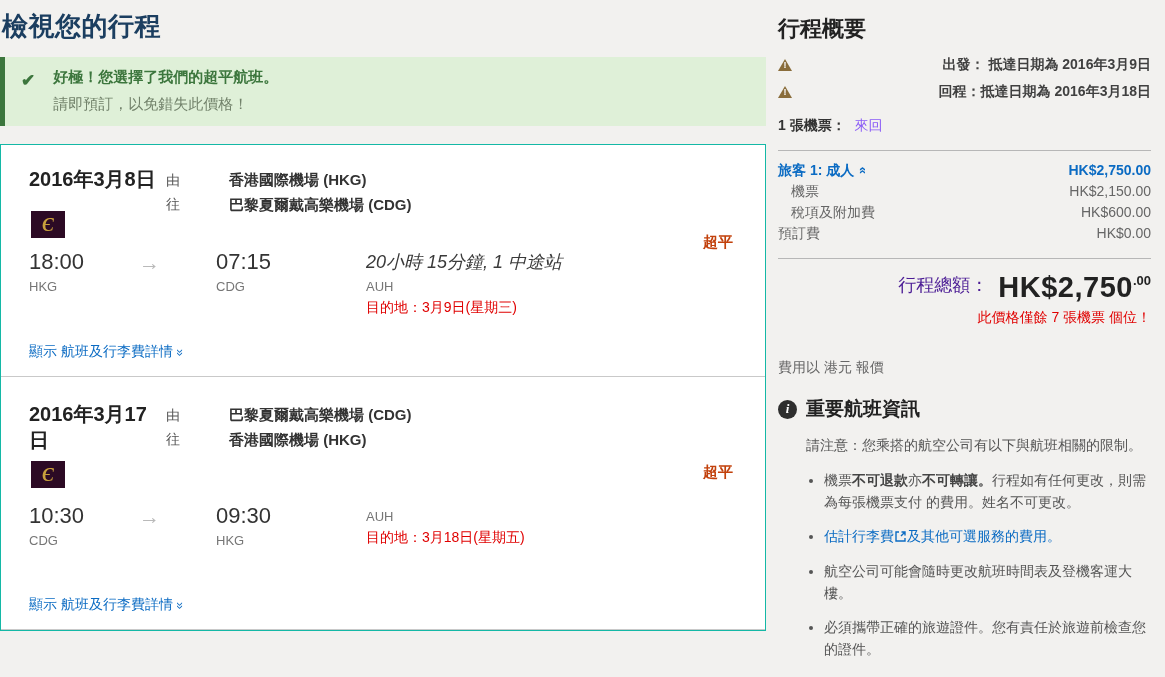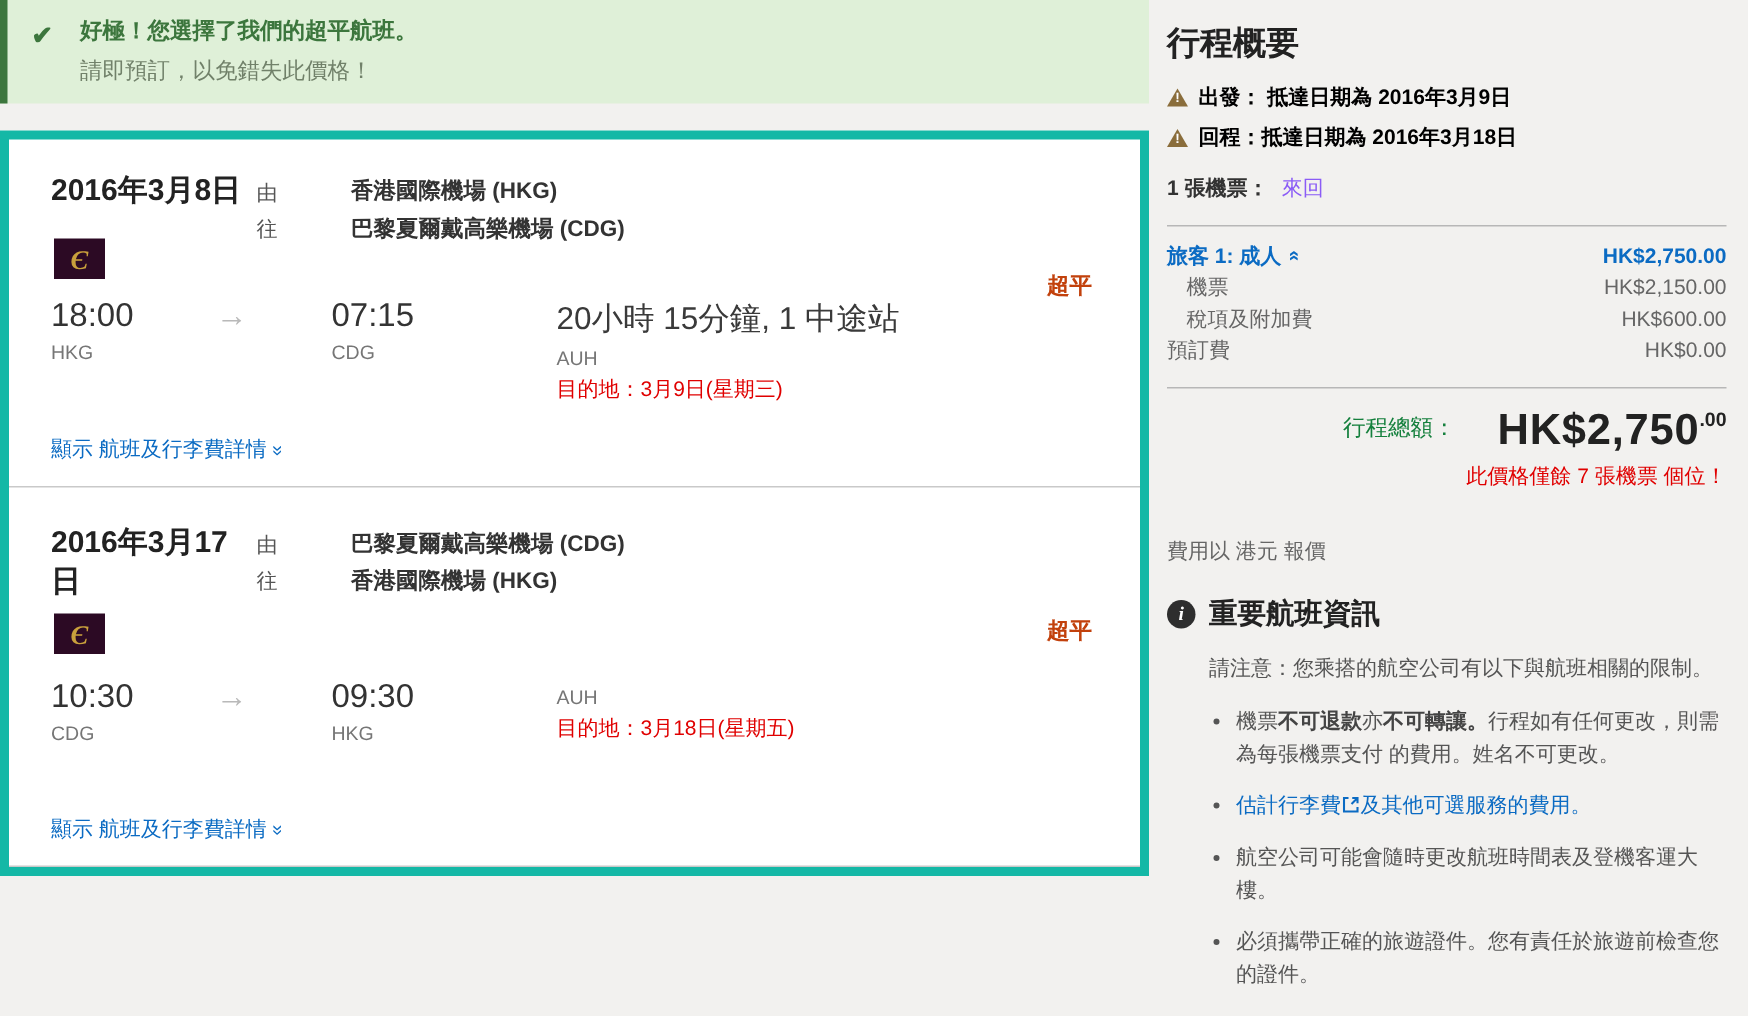--- a/index.html
+++ b/index.html
@@ -22,21 +22,21 @@
     background: #dff0d8; border-left: 5px solid #3c763d;
     display: flex; align-items: flex-start; gap: 18px;
     padding: 11px 16px 12px 16px; min-height: 60px;
   }
   .banner .check { color: #3c763d; font-size: 17px; font-weight: bold; margin-top: 2px; }
   .banner .b1 { color: #3c763d; font-weight: bold; font-size: 15px; margin-bottom: 8px; }
   .banner .b2 { color: #71816a; font-size: 15px; }
 
   .card {
     margin-top: 18px; background: #fff;
-    border: 6px solid #14b8a6;
+    border: 1px solid #14b8a6;
   }
   .flight { position: relative; border-bottom: 1px solid #c9c9c9; }
   .flight.f1 { height: 232px; }
   .flight.f2 { height: 253px; }
   .abs { position: absolute; }
   .date { left: 28px; width: 132px; font-size: 20px; font-weight: bold; color: #222; line-height: 1.3; }
   .f1 .date { top: 21px; }
   .f2 .date { top: 24px; }
   .fromto { left: 165px; font-size: 14px; color: #555; line-height: 24px; }
   .f1 .fromto { top: 23px; }
@@ -62,57 +62,57 @@
   .dep { left: 28px; }
   .arr { left: 215px; }
   .f1 .dep, .f1 .arr { top: 104px; }
   .f2 .dep, .f2 .arr { top: 126px; }
   .arrow { left: 138px; color: #b9b9b9; font-size: 21px; }
   .f1 .arrow { top: 106px; }
   .f2 .arrow { top: 128px; }
   .durcol { left: 365px; }
   .f1 .durcol { top: 105px; }
   .f2 .durcol { top: 127px; }
-  .duration { font-size: 21px; color: #3a3a3a; }
+  .duration { font-size: 18px; color: #3a3a3a; font-style: italic; }
   .via { font-size: 13px; color: #767676; margin-top: 5px; }
   .arrival-note { font-size: 14px; color: #e00000; margin-top: 5px; }
   a.details-link { left: 28px; color: #0b6bc3; font-size: 14px; text-decoration: none; cursor: pointer; }
   .f1 a.details-link { top: 198px; }
   .f2 a.details-link { top: 219px; }
   .chev { display: inline-block; font-size: 13px; color: #0b6bc3; line-height: 1; }
   .chev.down { transform: rotate(90deg) translateX(1px); }
   .chev.up { transform: rotate(-90deg); }
   .change-row { padding: 14px 30px 18px; text-align: right; }
   a.change-link { color: #0b6bc3; font-size: 14px; text-decoration: none; cursor: pointer; }
 
   
   .sidebar { flex: 1; padding: 0 14px 0 12px; }
   h2.summary-title { font-size: 22px; font-weight: bold; color: #222; margin: 14px 0 12px; }
-  .warning { display: flex; align-items: center; gap: 7px; color: #000000; font-size: 14px; font-weight: bold; margin: 9px 0; }
+  .warning { display: flex; align-items: center; gap: 7px; color: #404040; font-size: 14px; font-weight: bold; margin: 9px 0; justify-content: space-between; }
   .warn-tri {
     width: 0; height: 0; position: relative; flex: 0 0 auto;
     border-left: 7px solid transparent; border-right: 7px solid transparent;
     border-bottom: 12px solid #8a6d3b;
   }
   .warn-tri::after {
     content: "!"; position: absolute; left: -1.5px; top: 1px;
     color: #fff; font-size: 9px; font-weight: bold; line-height: 11px;
   }
   .ticket-line { font-size: 14px; margin: 16px 0 15px; }
   .ticket-line .lbl { color: #333; font-weight: bold; }
   .ticket-line .val { color: #8b5cf6; margin-left: 5px; }
   .hr { border-top: 1px solid #b7b7b7; }
   .traveler-row { display: flex; justify-content: space-between; align-items: baseline; margin: 11px 0 3px; font-size: 14px; }
   .traveler-row a { color: #0b6bc3; text-decoration: none; font-weight: bold; cursor: pointer; }
   .traveler-row .price { color: #0b6bc3; font-weight: bold; }
   .fee-row { display: flex; justify-content: space-between; font-size: 14px; color: #666; margin: 3px 0; }
   .fee-row.indent .fee-label { padding-left: 13px; }
   .totals { text-align: right; margin-top: 12px; }
   .total-line { margin-top: 8px; }
-  .total-label { color: #15803d; font-size: 15px; margin-right: 28px; vertical-align: 6px; }
+  .total-label { color: #4c1d95; font-size: 18px; margin-right: 10px; vertical-align: 6px; }
   .total-amount { color: #222; font-size: 29px; font-weight: bold; letter-spacing: 0.5px; }
   .total-sup { color: #222; font-size: 13px; font-weight: bold; vertical-align: 12px; }
   .scarcity { color: #e00000; font-size: 14px; margin-top: 5px; }
   .currency-note { color: #666; font-size: 14px; margin-top: 32px; }
   .info-head { display: flex; align-items: center; gap: 9px; margin-top: 19px; }
   .info-icon {
     width: 19px; height: 19px; border-radius: 50%; background: #2e2e2e; flex: 0 0 auto;
     color: #fff; font-size: 13px; font-weight: bold; font-style: italic;
     font-family: "Liberation Serif", serif;
     display: flex; align-items: center; justify-content: center;
@@ -124,20 +124,21 @@
   ul.restrictions b { color: #444; }
   a.bag-link { color: #0b6bc3; text-decoration: none; cursor: pointer; }
   .ext-icon { display: inline-block; vertical-align: -1px; margin: 0 1px; }
 </style>
 </head>
 <body>
 
 <div class="page">
 
   <div class="left-col">
+    <h1 class="page-title">檢視您的行程</h1>
 
     <div class="banner">
       <span class="check">✔</span>
       <div>
         <div class="b1">好極！您選擇了我們的超平航班。</div>
         <div class="b2">請即預訂，以免錯失此價格！</div>
       </div>
     </div>
 
     <div class="card">

